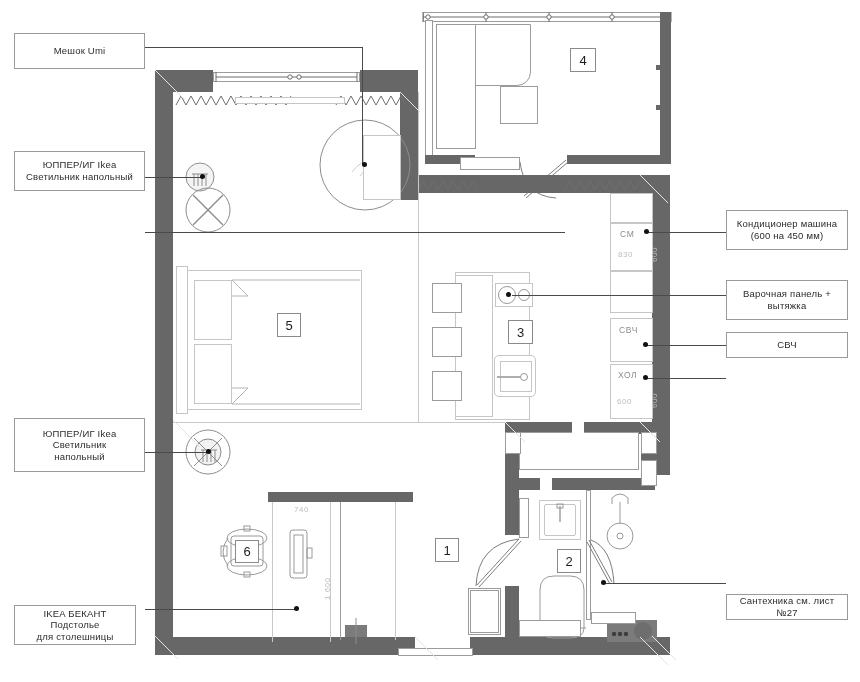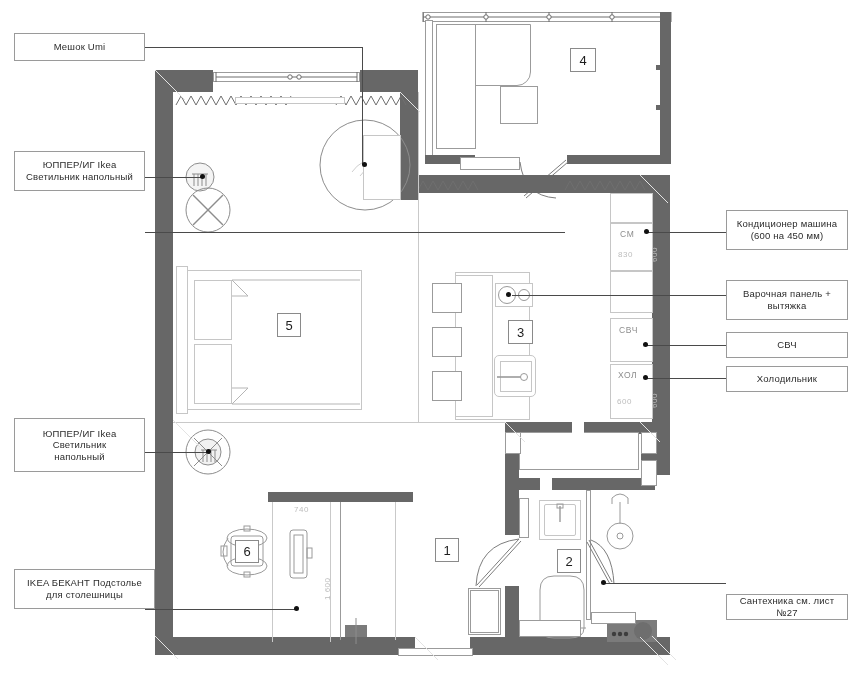--- a/index.html
+++ b/index.html
@@ -376,21 +376,21 @@
 
   <div class="leader h" style="left:646px;top:345px;width:80px;"></div>
   <div class="dot" style="left:643px;top:342px;"></div>
 
   <div class="leader h" style="left:646px;top:378px;width:80px;"></div>
   <div class="dot" style="left:643px;top:375px;"></div>
 
   <div class="leader h" style="left:604px;top:583px;width:122px;"></div>
   <div class="dot" style="left:601px;top:580px;"></div>
 
-  <div class="callout" style="left:14px;top:33px;width:131px;height:28px;">
+  <div class="callout" style="left:14px;top:33px;width:131px;height:36px;">
     <div>
         <span>Мешок Umi</span>
       </div>
   </div>
 
   <div class="callout" style="left:14px;top:151px;width:131px;height:40px;">
     <div>
       <span>ЮППЕР/ИГ Ikea</span>
       <span>Светильник напольный</span>
     </div>
@@ -398,21 +398,21 @@
 
 
   <div class="callout" style="left:14px;top:418px;width:131px;height:54px;">
     <div>
       <span>ЮППЕР/ИГ Ikea</span>
       <span>Светильник</span>
       <span>напольный</span>
     </div>
   </div>
 
-  <div class="callout" style="left:14px;top:569px;width:141px;height:40px;">
+  <div class="callout" style="left:14px;top:605px;width:122px;height:40px;">
     <div>
       <span>IKEA БЕКАНТ Подстолье</span>
       <span>для столешницы</span>
     </div>
   </div>
 
   <div class="callout" style="left:726px;top:210px;width:122px;height:40px;">
     <div>
       <span>Кондиционер машина</span>
       <span>(600 на 450 мм)</span>
@@ -425,25 +425,20 @@
       <span>вытяжка</span>
     </div>
   </div>
 
   <div class="callout" style="left:726px;top:332px;width:122px;height:26px;">
     <div>
         <span>СВЧ</span>
       </div>
   </div>
 
-  <div class="callout" style="left:726px;top:366px;width:122px;height:26px;">
-    <div>
-        <span>Холодильник</span>
-      </div>
-  </div>
 
   <div class="callout" style="left:726px;top:594px;width:122px;height:26px;">
     <div>
         <span>Сантехника см. лист №27</span>
       </div>
   </div>
 
 </div>
 
 </body></html>

